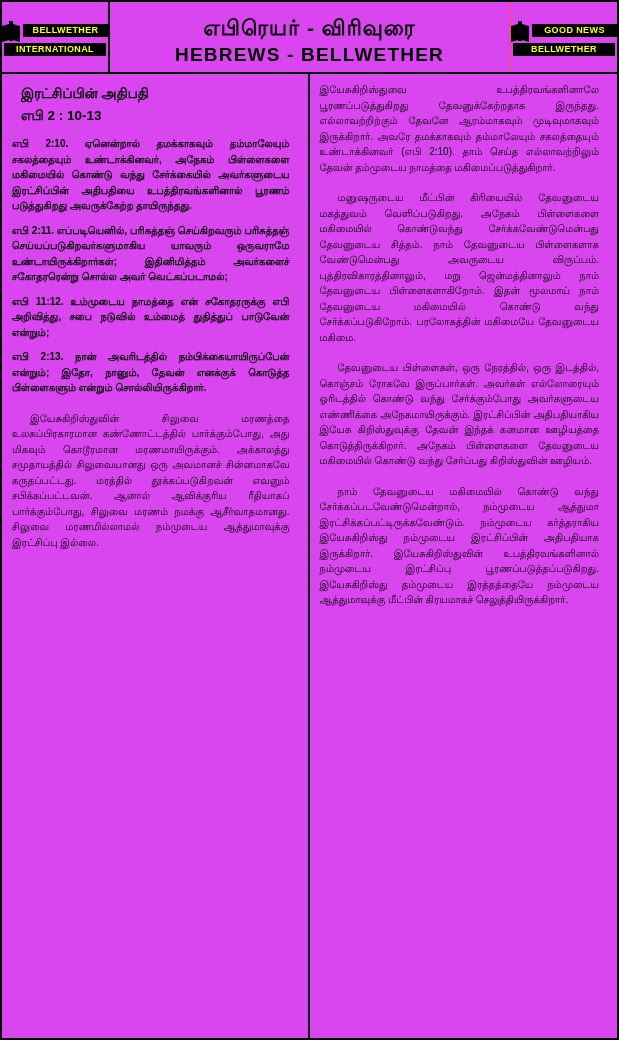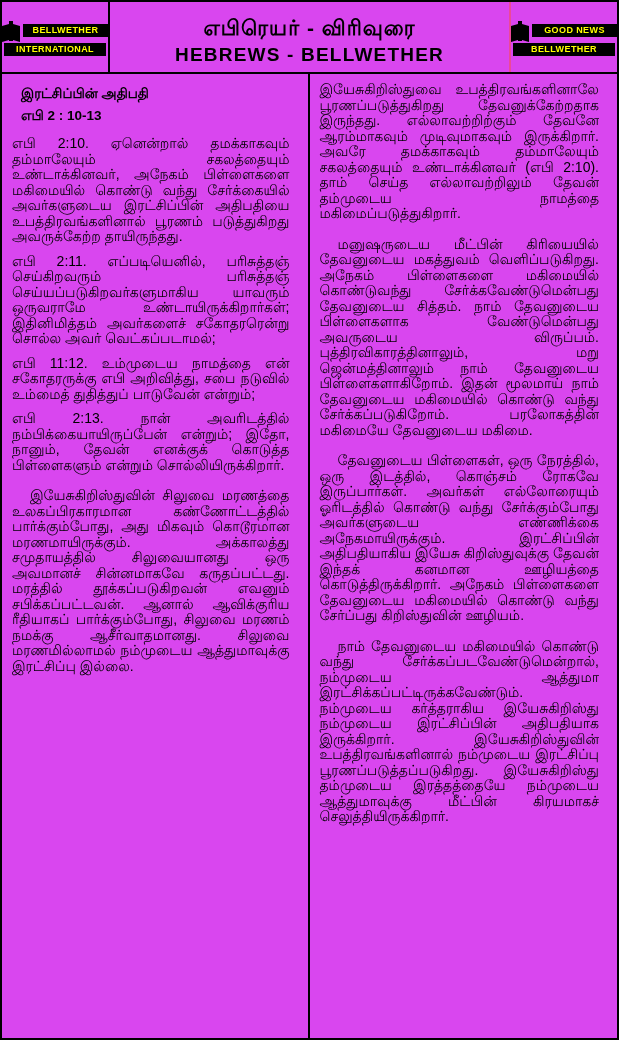--- a/index.html
+++ b/index.html
@@ -104,28 +104,28 @@
   }
   .section-title {
     font-size: 13.5px;
     font-weight: bold;
     color: #000000;
     line-height: 20px;
     margin: 2px 0 0 9px;
   }
   p.para {
     margin: 0 8px 9px 0;
-    font-size: 14px;
+    font-size: 10px;
     line-height: 15.5px;
     color: #000000;
     text-align: justify;
     text-justify: inter-word;
   }
   p.para.bold {
-    font-weight: normal;
+    font-weight: bold;
   }
   p.para.indent {
     text-indent: 18px;
   }
   .spacer-10 { height: 10px; }
   .spacer-6 { height: 6px; }
 </style>
 </head>
 <body>
 

